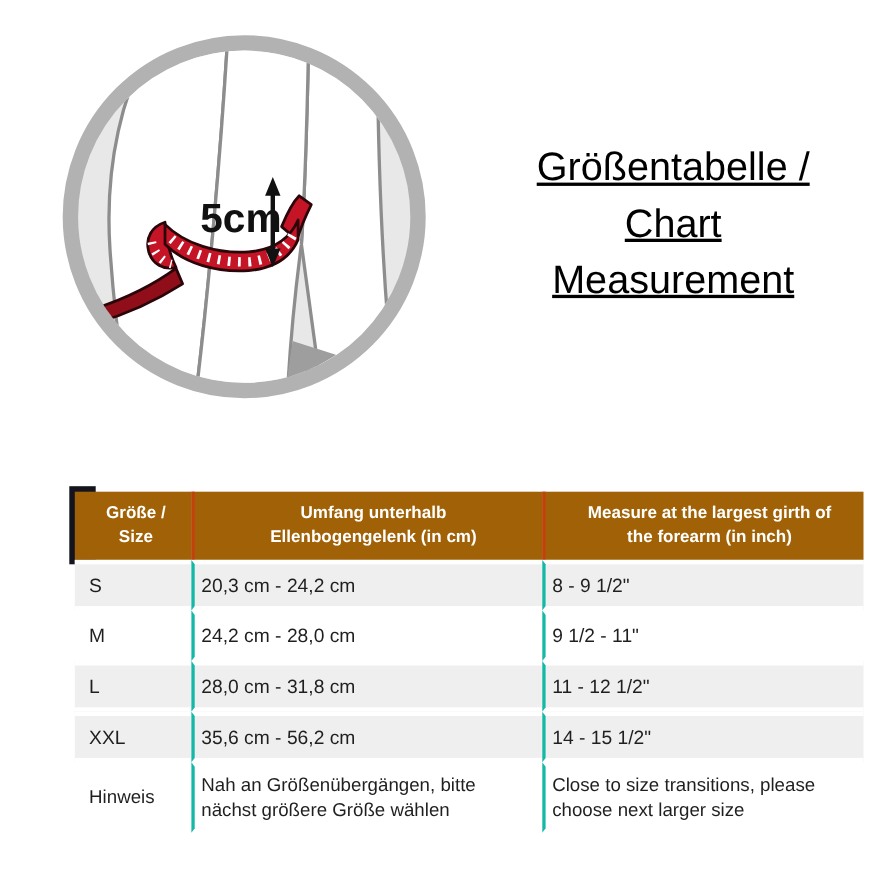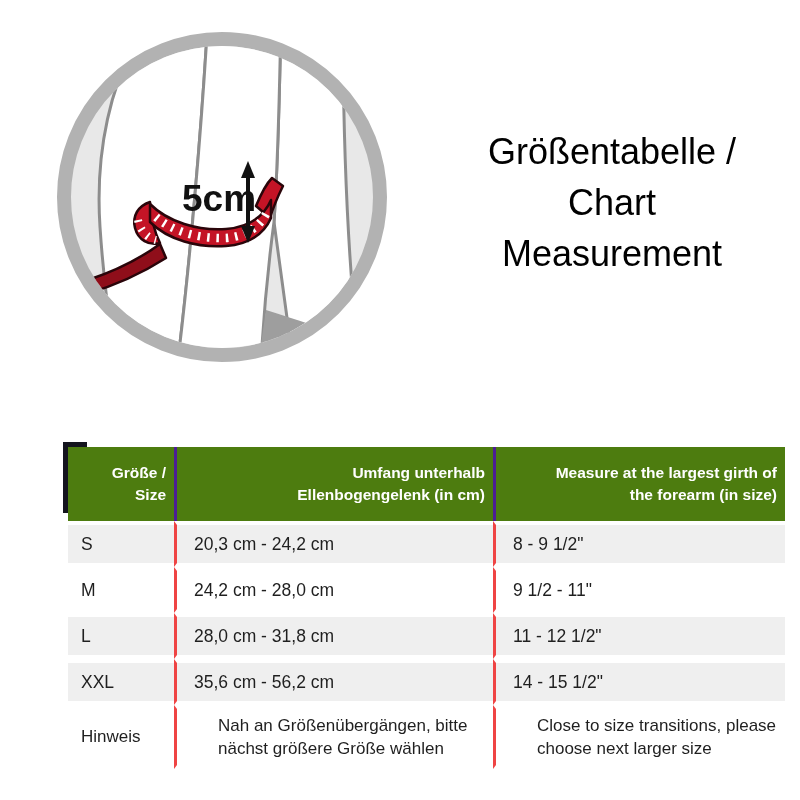--- a/index.html
+++ b/index.html
@@ -11,51 +11,51 @@
   }
   .page { position: relative; width: 800px; height: 800px; background: #fff; }
 
   
   .illustration { position: absolute; left: 50px; top: 12px; width: 345px; height: 372px; }
 
   
   .title-block {
     position: absolute; left: 428px; top: 126px; width: 368px;
     text-align: center; color: #000;
-    font-size: 36px; line-height: 1.42; font-weight: 400;
+    font-size: 36px; line-height: 1.42; font-weight: 400; text-decoration: underline;
   }
 
   
   .corner-shadow {
     position: absolute; left: 63px; top: 442px; width: 24px; height: 71px;
     background: #14141e; z-index: 0;
   }
 
   
   .size-table-wrap { position: absolute; left: 68px; top: 447px; width: 717px; z-index: 1; }
   table.size-table { width: 717px; border-collapse: separate; border-spacing: 0; table-layout: fixed; }
   col.c1 { width: 106px; } col.c2 { width: 319px; } col.c3 { width: 292px; }
 
   thead th {
-    background: #4d7c0f; color: #ffffff; font-weight: bold;
-    font-size: 15.5px; line-height: 1.4; text-align: right; vertical-align: middle;
-    height: 74px; padding: 6px 8px 6px 13px;
+    background: #a16207; color: #ffffff; font-weight: bold;
+    font-size: 15.5px; line-height: 1.4; text-align: center; vertical-align: middle;
+    height: 62px; padding: 6px 8px 6px 13px;
   }
-  thead th.div { border-left: 3px solid #4c1d95; padding-left: 17px; }
+  thead th.div { border-left: 3px solid #c2410c; padding-left: 17px; }
 
   tbody td {
     font-size: 17.5px; color: #1f1f1f; vertical-align: middle;
     height: 46px; padding: 2px 8px 2px 13px;
     border-top: 4px solid #ffffff; border-bottom: 4px solid #ffffff;
     background: #ffffff;
   }
-  tbody td.div { border-left: 3px solid #ef4444; padding-left: 17px; }
+  tbody td.div { border-left: 3px solid #14b8a6; padding-left: 6px; }
   tbody tr.alt td { background: #efefef; }
   tbody tr.note td { height: 64px; font-size: 17px; line-height: 1.38; }
-  tbody tr.note td .wrapcell { max-width: 278px; margin-left: 24px; }
+  tbody tr.note td .wrapcell { max-width: 278px; }
 </style>
 </head>
 <body>
 
 <div class="page">
 
   <div class="illustration">
     <svg width="345" height="372" viewBox="0 0 345 372">
       <defs>
         <clipPath id="circleClip">
@@ -113,21 +113,21 @@
           <th>
             <div>Größe /</div>
             <div>Size</div>
           </th>
           <th class="div">
             <div>Umfang unterhalb</div>
             <div>Ellenbogengelenk (in cm)</div>
           </th>
           <th class="div">
             <div>Measure at the largest girth of</div>
-            <div>the forearm (in size)</div>
+            <div>the forearm (in inch)</div>
           </th>
         </tr>
       </thead>
       <tbody>
         <tr class="alt">
           <td>S</td>
           <td class="div">20,3 cm - 24,2 cm</td>
           <td class="div">8 - 9 1/2"</td>
         </tr>
         <tr>

